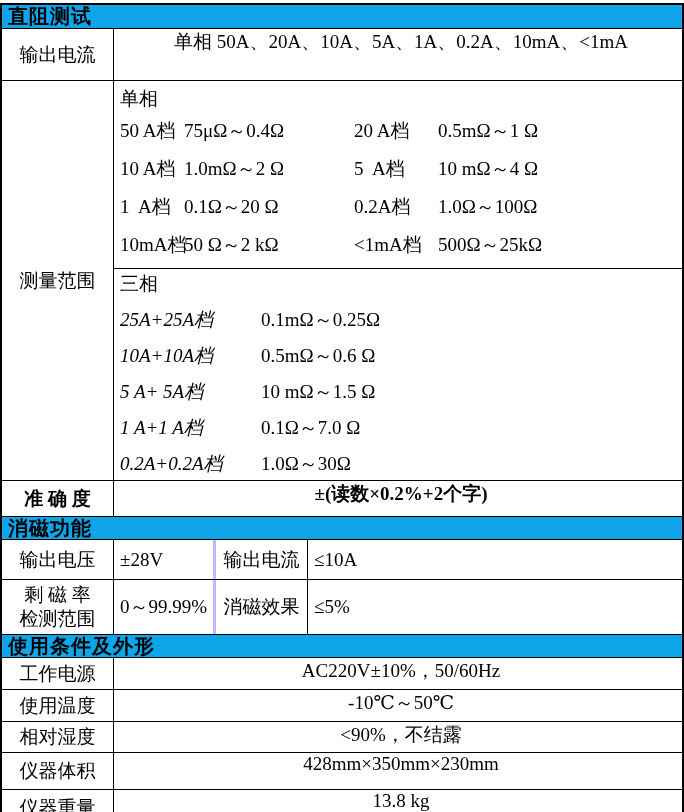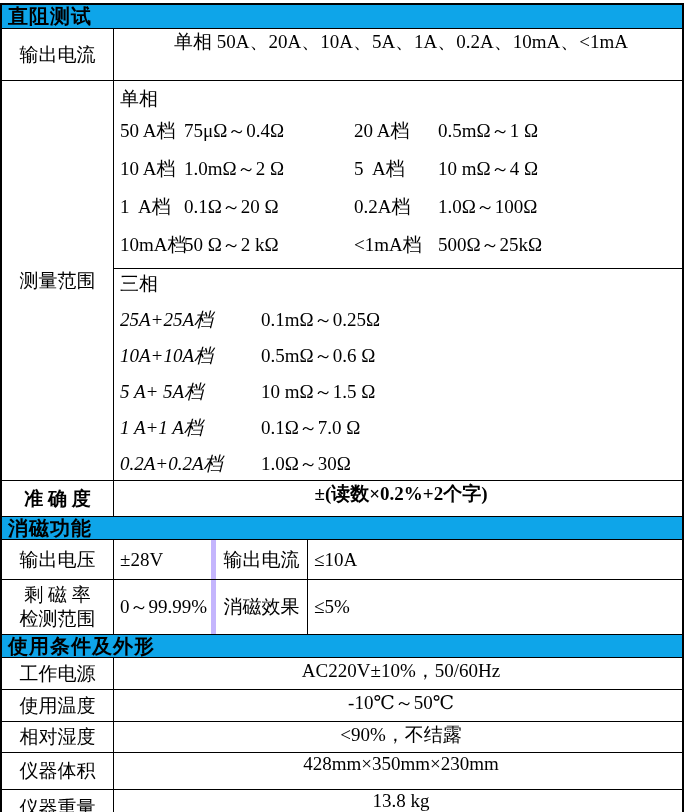--- a/index.html
+++ b/index.html
@@ -62,21 +62,21 @@
   .tp-c1 { width: 125px; flex: 0 0 125px; font-style: italic; }
   .tp-c2 { flex: 1; margin-left: 16px; }
 
   
   .h-acc { height: 36px; font-weight: bold; }
   .h-acc .lbl-col, .h-acc .val-col { font-size: 19px; }
 
   
   .h-d1 { height: 40px; }
   .h-d2 { height: 55px; }
-  .c2-col { width: 102px; flex: 0 0 102px; border-right: 5px solid #c4b5fd;
+  .c2-col { width: 102px; flex: 0 0 102px; border-right: 3px solid #c4b5fd;
             display: flex; align-items: center; font-size: 19px; padding-left: 6px; }
   .c3-col { width: 92px; flex: 0 0 92px; border-right: 1px solid #000;
             display: flex; align-items: center; justify-content: center; font-size: 19px; }
   .c4-col { flex: 1; display: flex; align-items: center; font-size: 19px; padding-left: 6px; text-align: center; }
   .two-line { line-height: 24px; }
 
   
   .h-c1 { height: 32px; }
   .h-c2 { height: 32px; }
   .h-c3 { height: 31px; }

